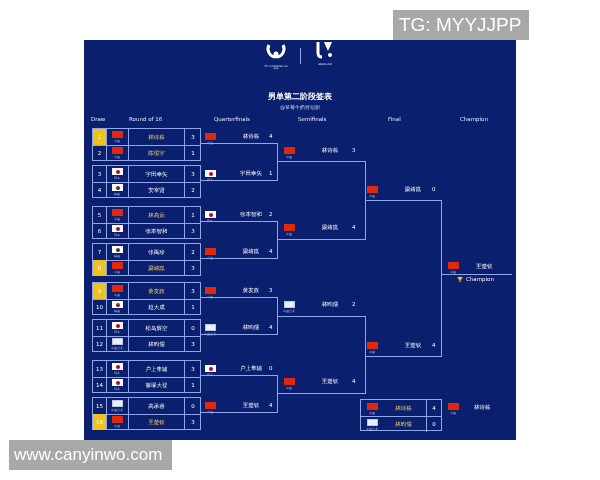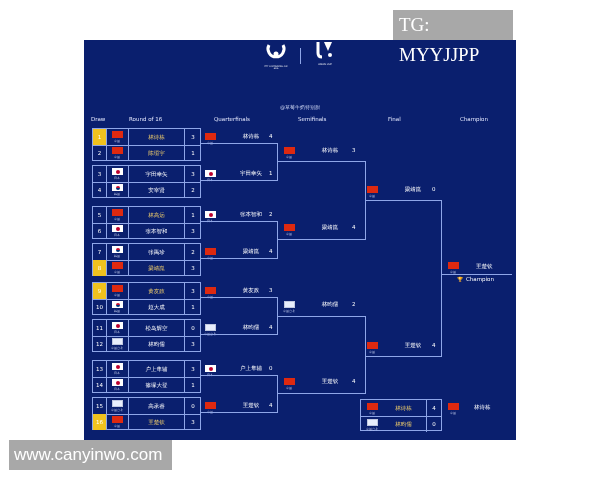--- a/index.html
+++ b/index.html
@@ -1,19 +1,19 @@
 <!DOCTYPE html>
 <html><head>
 <meta charset="utf-8">
 <style>
   html,body{margin:0;padding:0;}
   body{width:600px;height:480px;background:#ffffff;position:relative;overflow:hidden;font-family:"DejaVu Sans",sans-serif;}
   .panel{position:absolute;left:84px;top:40px;width:432px;height:400px;background:#0a1f6e;}
   .wm{position:absolute;background:#a8a8a8;color:#fff;font-family:"Liberation Sans",sans-serif;}
-  .wm-tg{left:393px;top:10px;width:120px;height:30px;font-size:19px;line-height:30px;padding-left:6px;box-sizing:border-box;font-family:Liberation Serif, serif;}
+  .wm-tg{left:393px;top:10px;width:136px;height:30px;font-size:19px;line-height:30px;padding-left:6px;box-sizing:border-box;}
   .wm-site{left:9px;top:440px;width:163px;height:30px;font-size:17px;line-height:30px;padding-left:5px;box-sizing:border-box;}
   .logo{position:absolute;color:#fff;}
   .title{position:absolute;left:0;width:432px;text-align:center;color:#fff;}
   .t1{top:34px;font-size:12px;font-weight:bold;}
   .t2{top:51px;font-size:8px;font-weight:bold;}
   .t3{top:64px;font-size:5px;color:#c9d2f0;}
   .hdr{position:absolute;top:76px;font-size:5.5px;color:#e5e9ff;}
   .box{position:absolute;border:1px solid #8fa6e8;box-sizing:border-box;}
   .cell{position:absolute;box-sizing:border-box;border-right:1px solid #8fa6e8;height:16px;display:flex;align-items:center;justify-content:center;color:#fff;font-size:5.5px;}
   .rowline{position:absolute;left:0;right:0;height:0;border-top:1px solid #8fa6e8;}
@@ -47,20 +47,21 @@
   <div class="line" style="left:216px;top:8px;width:1px;height:16px;background:#8fa6e8;"></div>
   <div class="logo" style="left:228px;top:1px;width:26px;height:26px;">
     <svg width="26" height="18" viewBox="0 0 26 18">
         <path d="M6 1 L6 12 Q6 16 10 16" fill="none" stroke="#fff" stroke-width="3"></path>
         <path d="M12 1 L20 1 L16 10 Z" fill="#fff"></path>
         <circle cx="18" cy="14" r="2" fill="#fff"></circle>
       </svg>
     <div style="font-size:2.5px;text-align:center;color:#fff;">ASIAN CUP</div>
   </div>
 
+  <div class="title t2">男单第二阶段签表</div>
   <div class="title t3">@草莓牛奶特别甜</div>
 
   <div class="hdr" style="left:7px;">Draw</div>
   <div class="hdr" style="left:45px;">Round of 16</div>
   <div class="hdr" style="left:130px;">Quarterfinals</div>
   <div class="hdr" style="left:214px;">Semifinals</div>
   <div class="hdr" style="left:304px;">Final</div>
   <div class="hdr" style="left:376px;">Champion</div>
 
   <div id="bracket">

